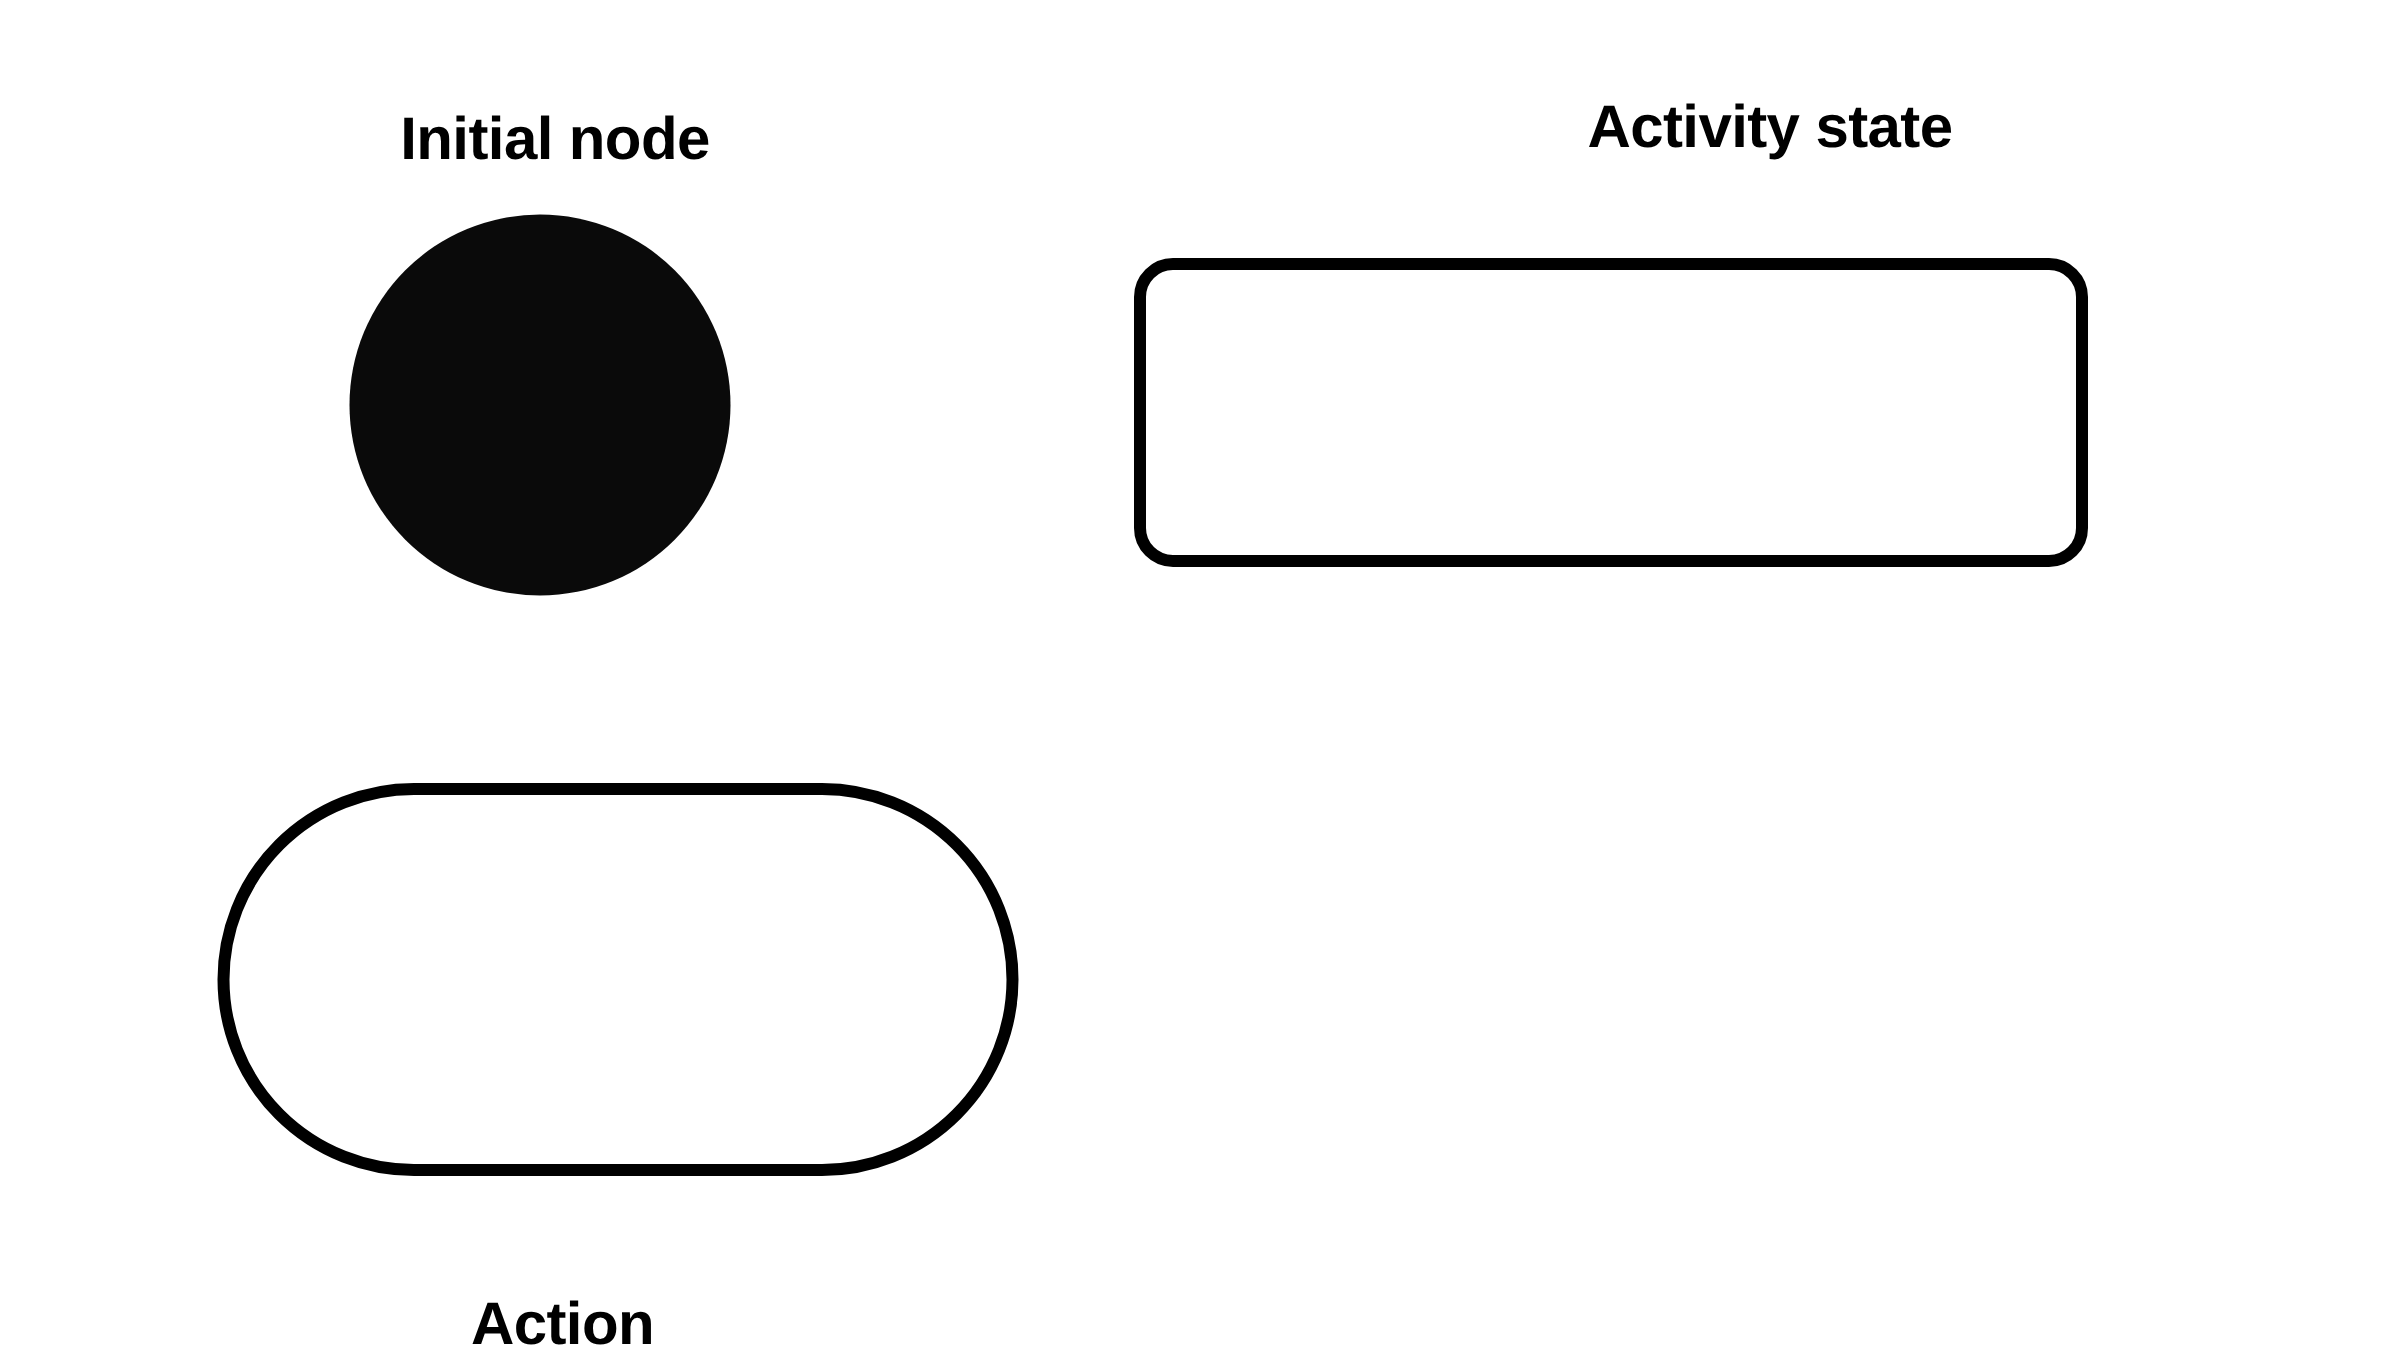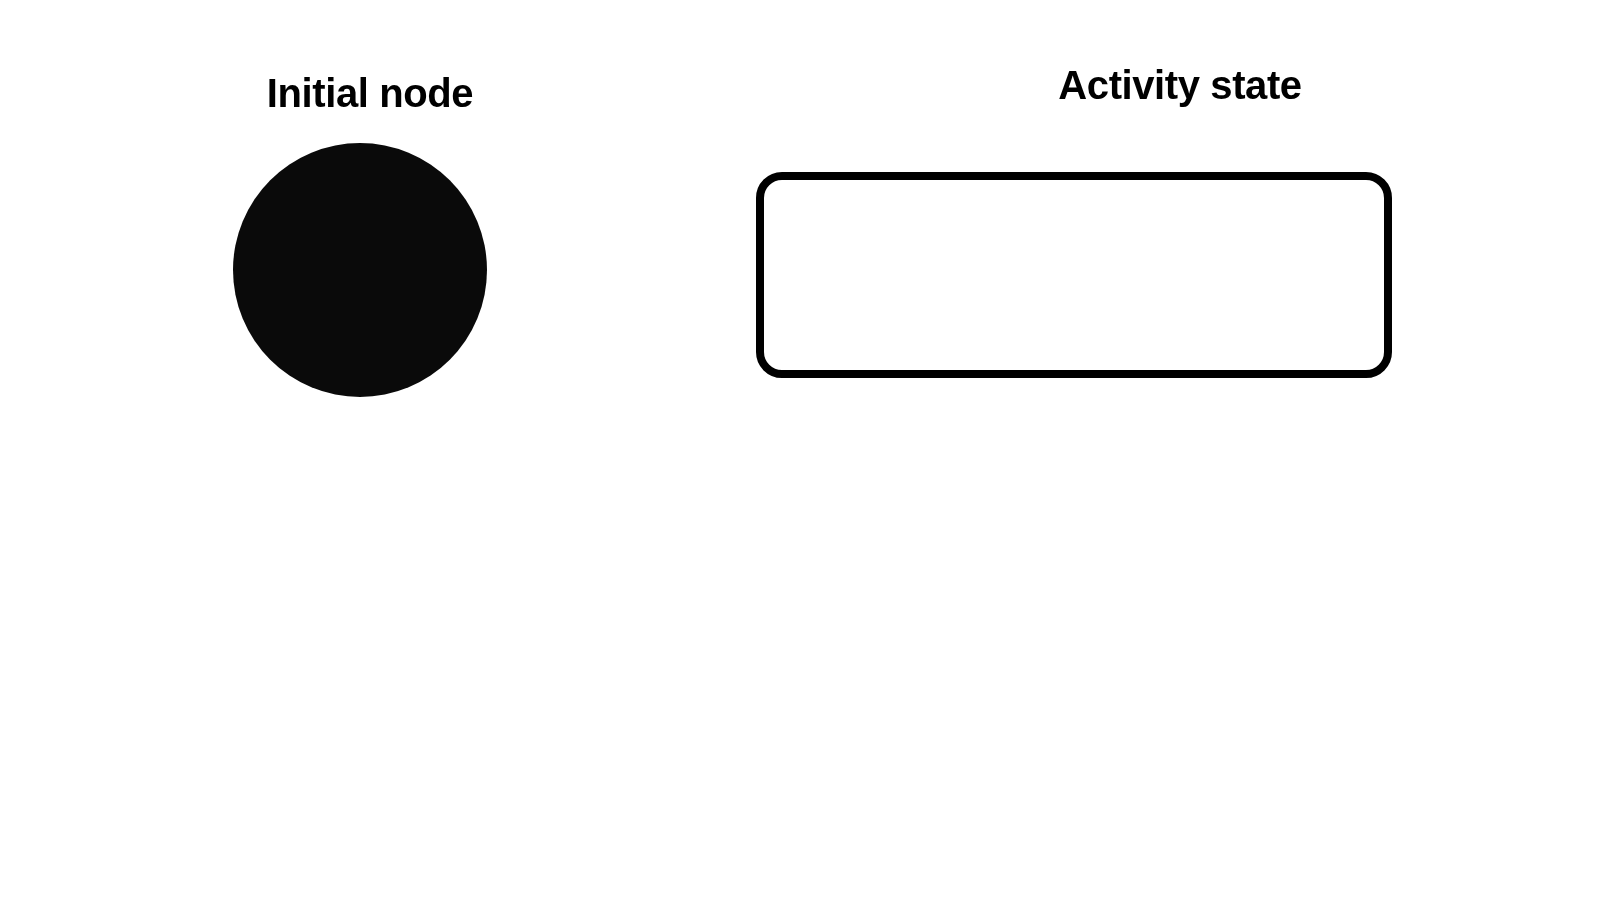--- a/index.html
+++ b/index.html
@@ -102,15 +102,19 @@
   <div class="legend-item" id="item-activity-state">
     <div class="legend-label" id="label-activity-state">Activity state</div>
     <div id="shape-activity-state"></div>
   </div>
 
   <div class="legend-item" id="item-initial-node">
     <div class="legend-label" id="label-initial-node">Initial node</div>
     <div id="shape-initial-node"></div>
   </div>
 
+  <div class="legend-item" id="item-action">
+    <div class="legend-label" id="label-action">Action</div>
+    <div id="shape-action"></div>
+  </div>
 
 
 </div>
 
 </body></html>

